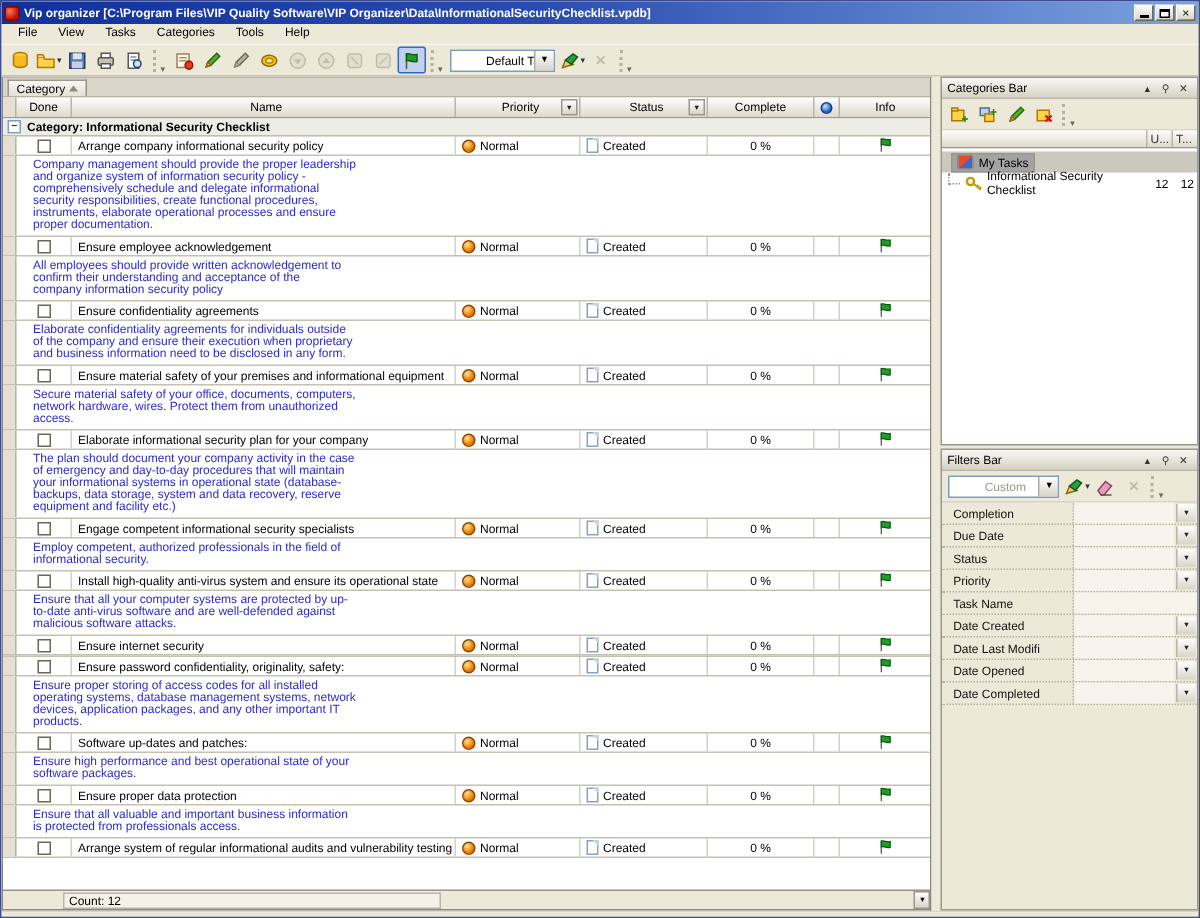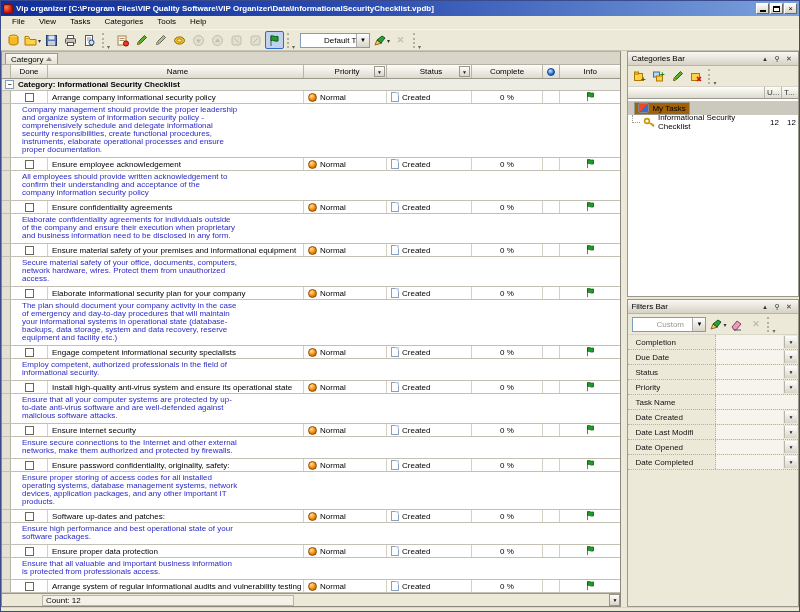--- a/index.html
+++ b/index.html
@@ -90,21 +90,21 @@
   .pc-btn{ width:12px; height:11px; display:flex; align-items:center; justify-content:center; font-size:7px; color:#333;
     border:1px solid transparent;}
   .pane-toolbar{ height:21px; display:flex; align-items:center; padding-left:2px; border-bottom:1px solid #d8d4c8;}
   .tree-header{ height:12px; background:linear-gradient(#fdfdfb,#dedacd); border-bottom:1px solid #9a988c; display:flex;}
   .th-spacer{ flex:1;}
   .th-col{ width:17px; border-left:1px solid #b8b5a8; display:flex; align-items:center; padding-left:2px; color:#333; overflow:hidden;}
   .tree-body{ flex:1; background:#fff; padding-top:2px;}
   .tree-row{ height:14px; display:flex; align-items:center; position:relative;}
   .tree-connector{ width:8px; height:8px; border-left:1px dotted #9a988c; border-bottom:1px dotted #9a988c; margin-left:4px; margin-top:-6px;}
   .tree-label{ padding:0 3px; display:flex; align-items:center; gap:3px; height:13px;}
-  .tree-row.selected .tree-label{ background:#a16207; border:1px solid #9a988c;}
+  .tree-row.selected .tree-label{ background:#a3a3a3; border:1px solid #9a988c;}
   .tree-row.selected{ background:#cbc8bd;}
   .tree-counts{ margin-left:auto; display:flex;}
   .tree-counts span{ width:17px; text-align:right; padding-right:2px;}
   .mytasks-ic{ width:11px; height:10px; background:linear-gradient(135deg,#e84a2a 50%,#3a6cc8 50%); border-radius:2px; border:1px solid #888;}
   
   .filter-rows{ }
   .frow{ height:15px; display:flex; border-bottom:1px dotted #b4b1a2; align-items:stretch;}
   .frow .flabel{ width:88px; display:flex; align-items:center; padding-left:7px; border-right:1px dotted #b4b1a2; color:#111;}
   .frow .fvalue{ flex:1; background:#f6f4ec;}
   .frow .fdd{ width:13px; background:linear-gradient(#fefefe,#d8d4c8); border-left:1px solid #b8b5a8; margin:1px;
@@ -554,22 +554,20 @@
               <div class="c-att"></div>
               <div class="c-info">
                 <span><svg viewBox="0 0 13 13" width="11" height="11">
                     <line x1="3" y1="1.5" x2="3" y2="12" stroke="#555" stroke-width="1"></line>
                     <path d="M3 2c2-1 3 1.2 7 .4V7c-4 .8-5-1.4-7-.4z" fill="#1e9e28" stroke="#0c5c12"></path>
                   </svg></span>
               </div>
             </div>
             <div class="nrow">
               <div class="c-ind"></div>
-              <div class="note-text">Ensure secure connections to the Internet and other external
-networks, make them authorized and protected by firewalls.</div>
             </div>
             <div class="trow">
               <div class="c-ind"></div>
               <div class="c-done">
                 <span class="checkbox"></span>
               </div>
               <div class="c-name">Ensure password confidentiality, originality, safety:</div>
               <div class="c-pri">
                 <span class="ball"></span>
                 <span>Normal</span>

